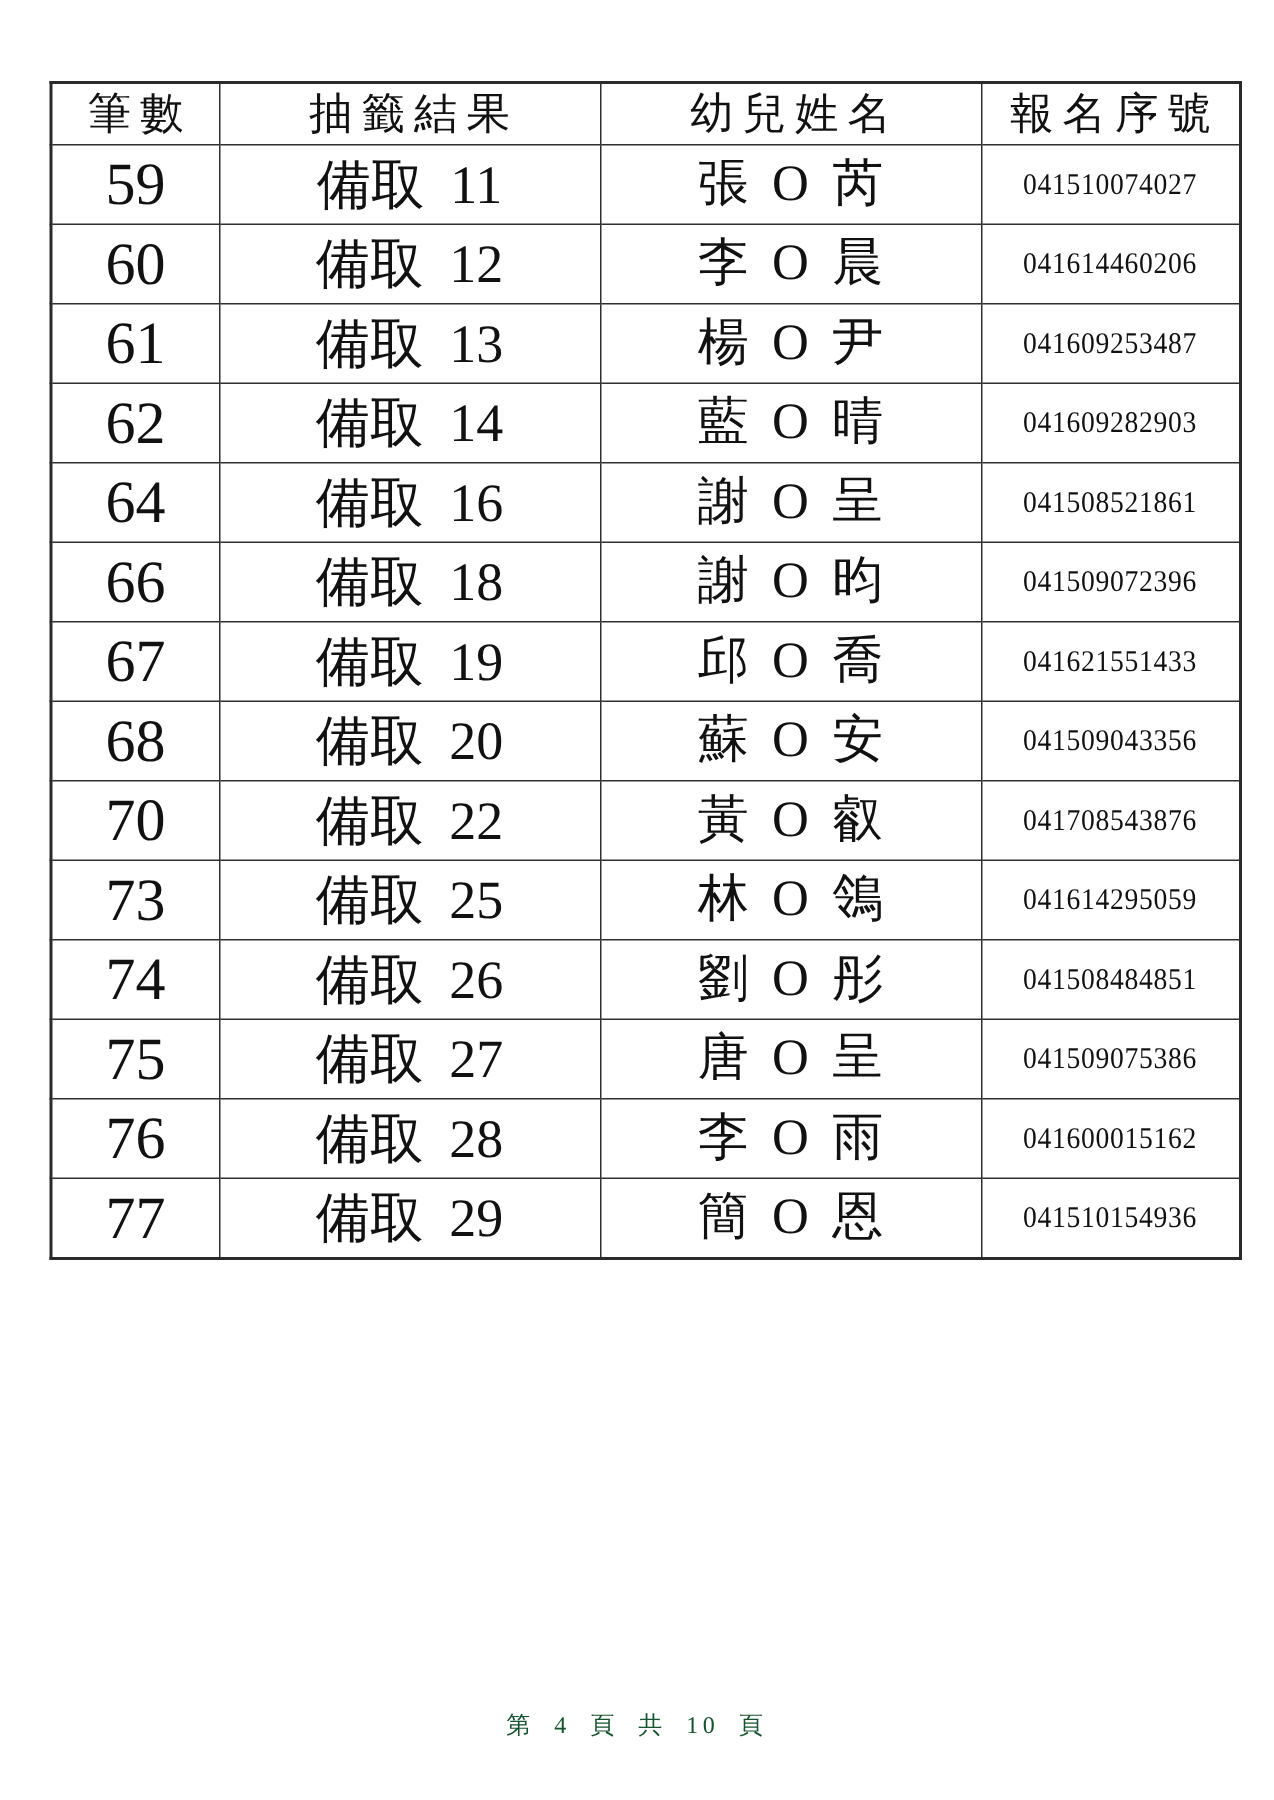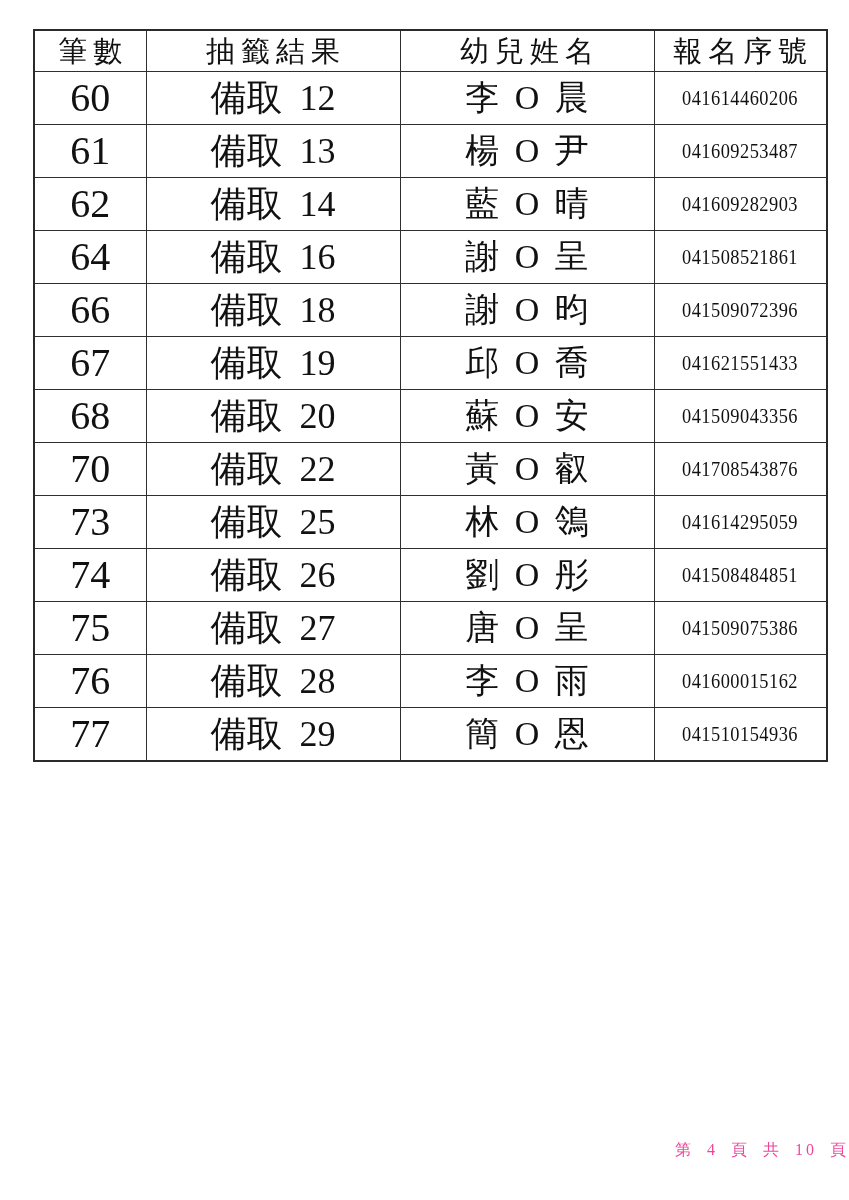--- a/index.html
+++ b/index.html
@@ -19,20 +19,21 @@
   .table-wrap {
     position: absolute;
     left: 33px;
     top: 29px;
   }
   table.lottery {
     border-collapse: collapse;
     table-layout: fixed;
     width: 793px;
     border: 2px solid #2a2a2a;
+    margin-top: 25px;
   }
   table.lottery col.c-no     { width: 112px; }
   table.lottery col.c-result { width: 254px; }
   table.lottery col.c-name   { width: 254px; }
   table.lottery col.c-serial { width: 173px; }
 
   table.lottery th {
     height: 40px;
     border: 1px solid #2f2f2f;
     font-weight: normal;
@@ -59,25 +60,25 @@
   td.serial-cell .serial-text {
     display: inline-block;
     transform: scaleX(0.92);
     letter-spacing: 0.5px;
   }
   .page-footer {
     position: absolute;
     left: 0;
     top: 1140px;
     width: 100%;
-    text-align: right;
+    text-align: center;
     font-size: 16px;
     letter-spacing: 3px;
     word-spacing: 6px;
-    color: #ec4899;
+    color: #14532d;
   }
 </style>
 </head>
 <body>
 
 <div class="page">
 
   <div class="table-wrap">
     <table class="lottery">
       <colgroup>
@@ -88,20 +89,28 @@
       </colgroup>
       <thead>
         <tr>
           <th>筆數</th>
           <th>抽籤結果</th>
           <th>幼兒姓名</th>
           <th>報名序號</th>
         </tr>
       </thead>
       <tbody>
+    <tr>
+      <td class="no-cell">59</td>
+      <td class="result-cell">備取 11</td>
+      <td class="name-cell">張 O 芮</td>
+      <td class="serial-cell">
+        <span class="serial-text">041510074027</span>
+      </td>
+    </tr>
 
     <tr>
       <td class="no-cell">60</td>
       <td class="result-cell">備取 12</td>
       <td class="name-cell">李 O 晨</td>
       <td class="serial-cell">
         <span class="serial-text">041614460206</span>
       </td>
     </tr>
 

